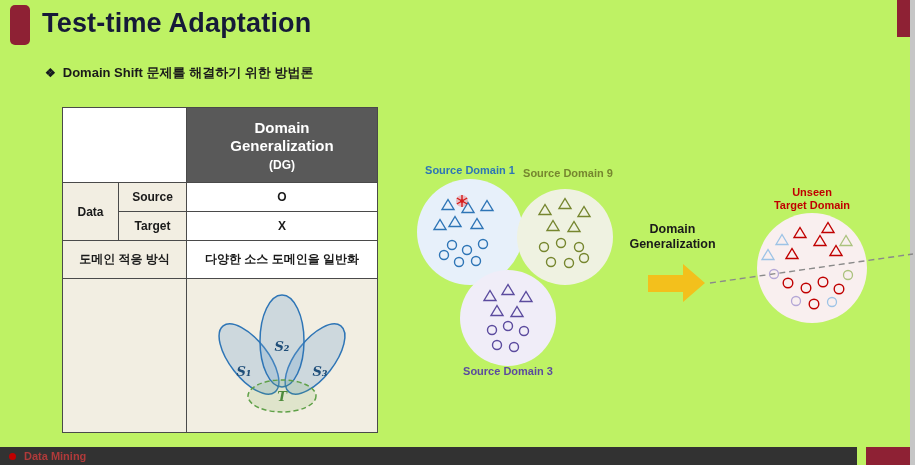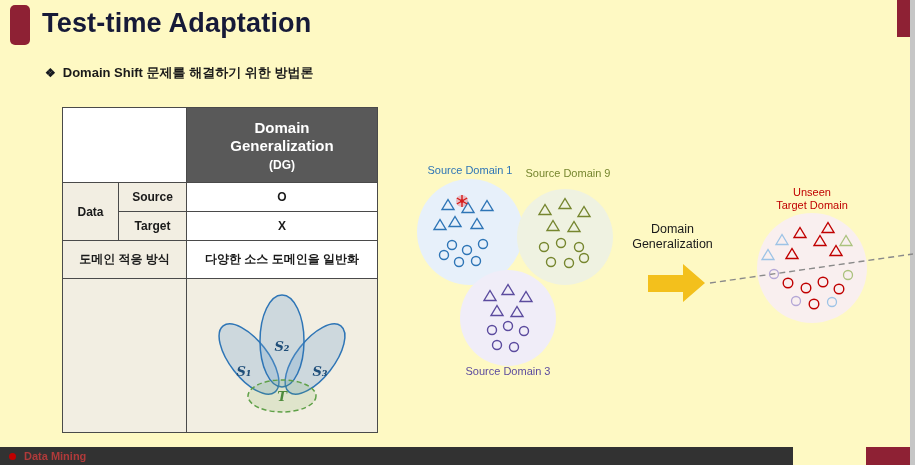--- a/index.html
+++ b/index.html
@@ -1,19 +1,19 @@
 <!DOCTYPE html>
 <html><head>
 <meta charset="utf-8">
 <style>
   * { margin:0; padding:0; box-sizing:border-box; }
   html,body { background:#ffffff; }
   body { font-family:"Liberation Sans", sans-serif; }
 
-  .slide { position:relative; width:915px; height:465px; background:#fef9c3; overflow:hidden; }
+  .slide { position:relative; width:915px; height:465px; background:#bef264; overflow:hidden; }
 
   .accent-bar { position:absolute; left:10px; top:5px; width:20px; height:40px; background:#8E2134; border-radius:5px; }
   .title { position:absolute; left:42px; top:8px; font-size:27px; font-weight:bold; color:#161A38; letter-spacing:0.2px; }
   .corner-tr { position:absolute; left:897px; top:0; width:13px; height:37px; background:#8E2134; }
   .right-strip { position:absolute; left:910px; top:0; width:5px; height:465px; background:#C6C6C6; }
 
   .bullet-line { position:absolute; left:45px; top:64px; font-size:13px; font-weight:bold; color:#1A1A1A;text-align:right; }
   .bullet-icon { margin-right:7px; font-size:12px; color:#16191F; }
 
   
@@ -32,29 +32,29 @@
   .value-cell { font-size:13px; }
   .venn-cell { padding:0; vertical-align:middle; }
 
   .venn-label { font-family:"DejaVu Serif", serif; font-style:italic; font-weight:bold; font-size:13px;
                 fill:#1F4E79; text-anchor:middle; }
   .venn-t { fill:#4E8A3C; }
 
   
   .clusters-svg { position:absolute; left:400px; top:155px; }
 
-  .cluster-label { position:absolute; width:100px; text-align:center; font-size:11px; font-weight:normal; line-height:13px; }
+  .cluster-label { position:absolute; width:100px; text-align:center; font-size:11px; font-weight:bold; line-height:13px; }
   .label-source1 { left:420px; top:164px; color:#2E75B6; }
   .label-source2 { left:518px; top:167px; color:#76862F; }
   .label-source3 { left:458px; top:365px; color:#5B4B9E;text-align:center; }
   .label-target  { left:762px; top:186px; color:#C00000; }
   .label-arrow   { left:620px; top:222px; color:#1A1A1A; width:105px; font-size:12.5px; line-height:15px; }
 
   
-  .footer-bar { position:absolute; left:0; top:447px; width:793px; height:18px; background:#323232;
+  .footer-bar { position:absolute; left:0; top:447px; width:857px; height:18px; background:#323232;
                 display:flex; align-items:center; }
   .footer-dot { width:7px; height:7px; border-radius:50%; background:#C00000; margin-left:9px; flex:0 0 auto; }
   .footer-text { color:#B03A3A; font-size:11px; font-weight:bold; margin-left:8px; white-space:nowrap; }
   .corner-br { position:absolute; left:866px; top:447px; width:44px; height:18px; background:#8E2134; }
 </style>
 </head>
 <body>
 
 <div class="slide">
 

